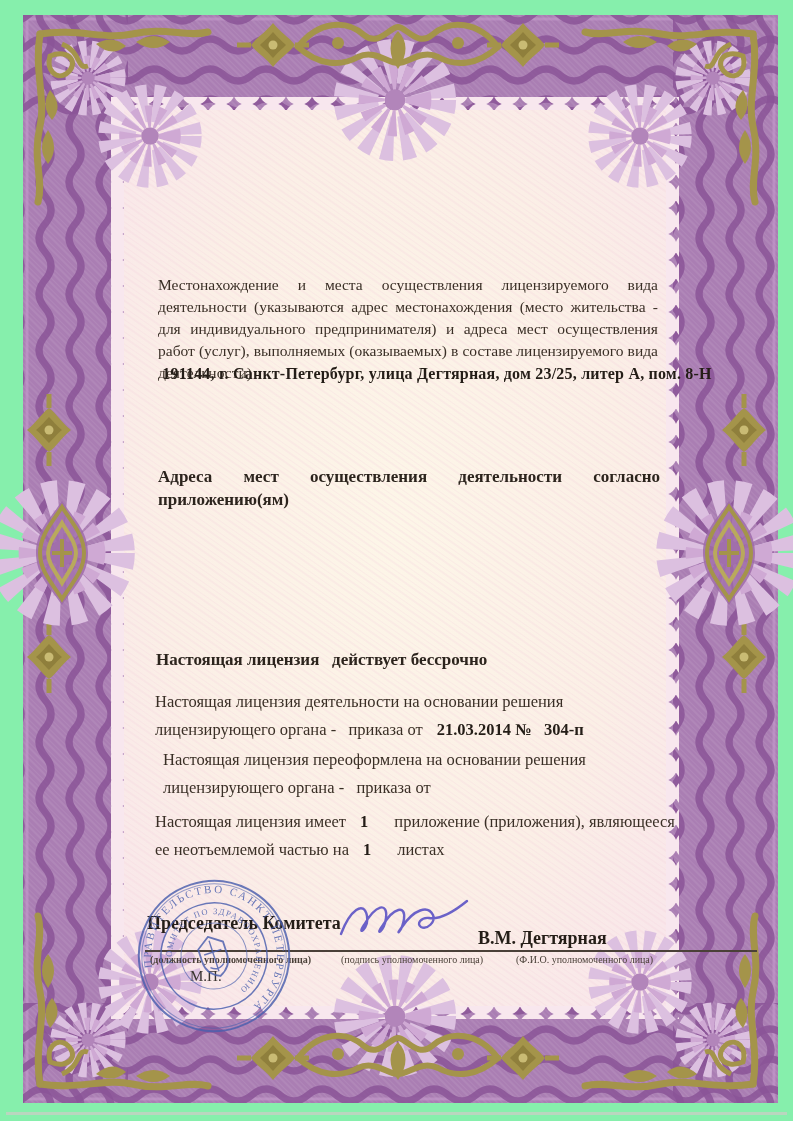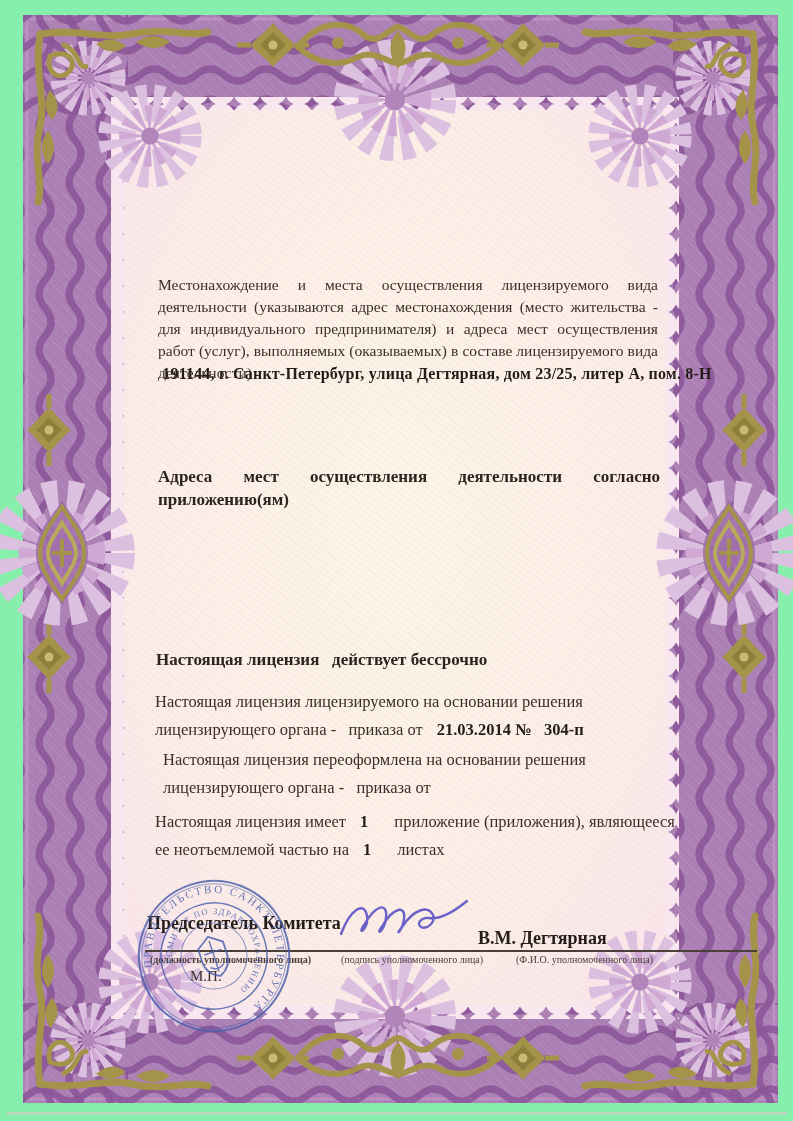--- a/index.html
+++ b/index.html
@@ -162,21 +162,21 @@
   <div class="txt address">191144, г. Санкт-Петербург, улица Дегтярная, дом 23/25, литер А, пом. 8-Н</div>
 
   <div class="txt validity">Настоящая лицензия&nbsp;&nbsp; действует бессрочно</div>
 
   <div class="txt addr-note">
     <div class="jline">Адреса мест осуществления деятельности согласно</div>
     <div>приложению(ям)</div>
   </div>
 
   <div class="tblock granted">
-    <div class="tline">Настоящая лицензия лицензируемого на основании решения</div>
+    <div class="tline">Настоящая лицензия деятельности на основании решения</div>
     <div class="tline">
       <span>лицензирующего органа -&nbsp;&nbsp; приказа от</span><span class="bval">21.03.2014 №&nbsp;&nbsp; 304-п</span>
     </div>
   </div>
 
   <div class="tblock reissued">
     <div class="tline">Настоящая лицензия переоформлена на основании решения</div>
     <div class="tline">лицензирующего органа -&nbsp;&nbsp; приказа от</div>
   </div>
 

